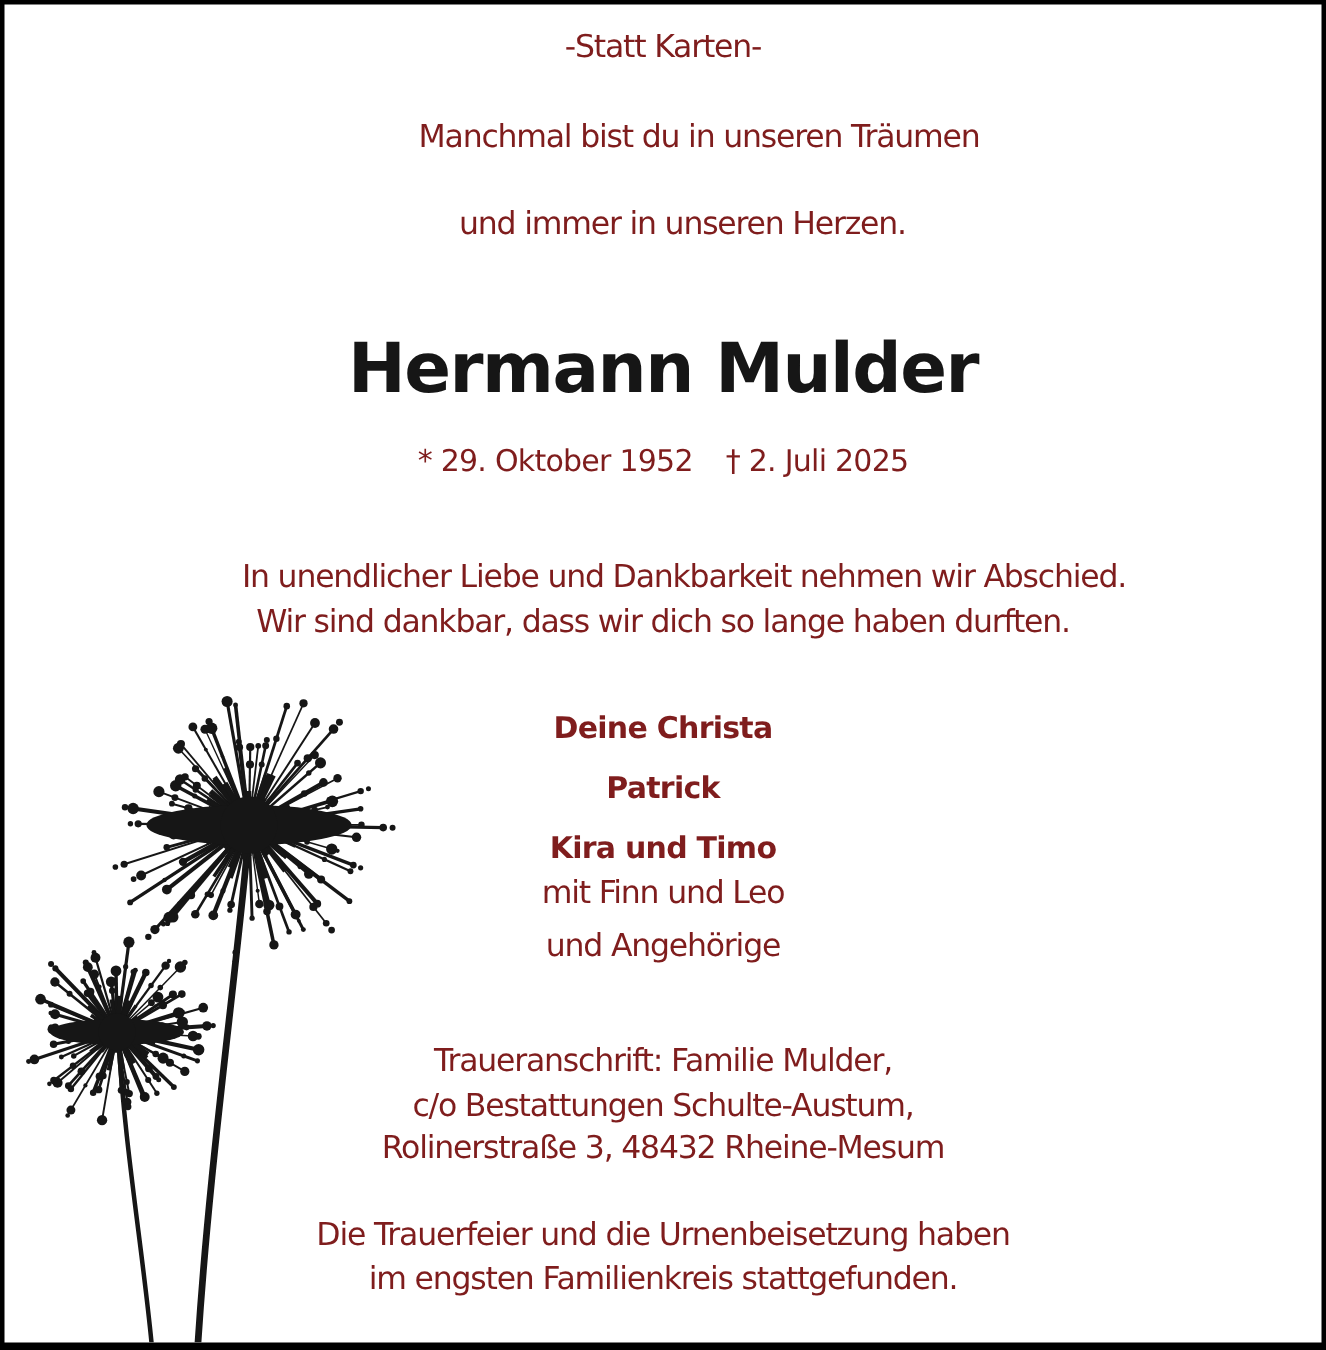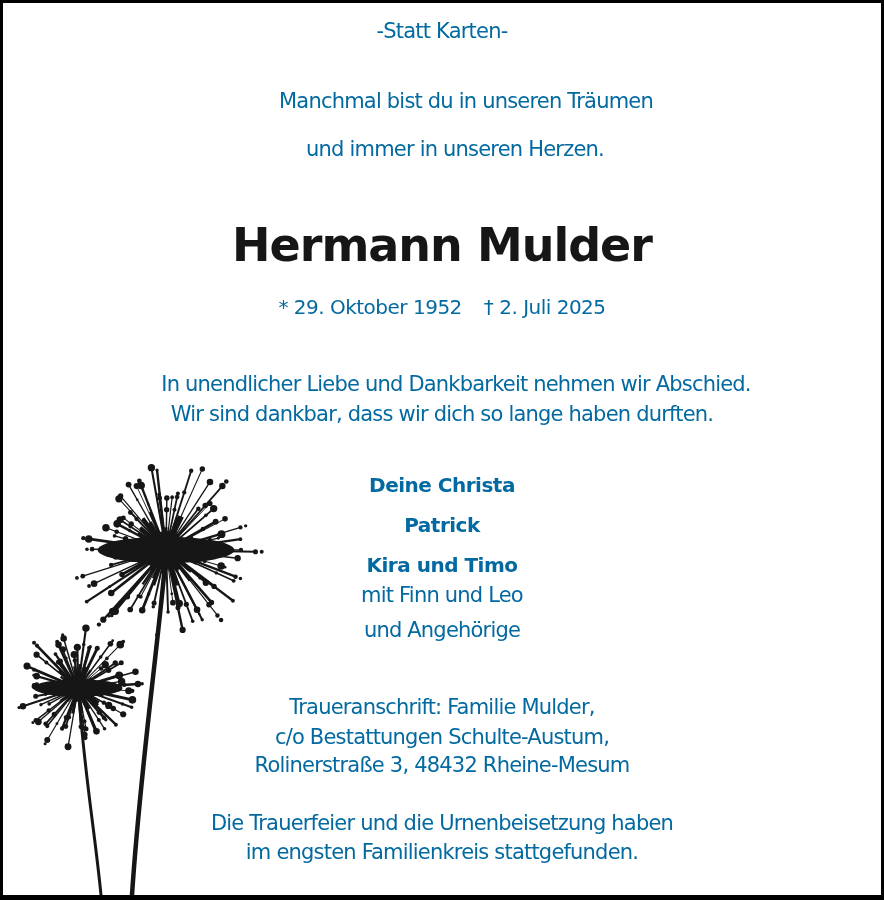--- a/index.html
+++ b/index.html
@@ -26,24 +26,24 @@
   .line {
     position: absolute;
     left: 0;
     right: 0;
     margin: 0;
     text-align: center;
     white-space: pre;
     font-size: 21px;
     line-height: 28px;
     letter-spacing: -0.8px;
-    color: #0369a1;
+    color: #7f1d1d;
   }
   .statt        { top: 14px; }
-  .poem-1       { top: 84px;  line-height: 28px; padding-left: 48px; }
+  .poem-1       { top: 74px;  line-height: 28px; padding-left: 48px; }
   .poem-2       { top: 103px; }
   .poem-3       { top: 132px; padding-left: 26px; }
   .name {
     position: absolute;
     left: 0; right: 0;
     top: 212px;
     margin: 0;
     text-align: center;
     font-size: 46px;
     line-height: 60px;

